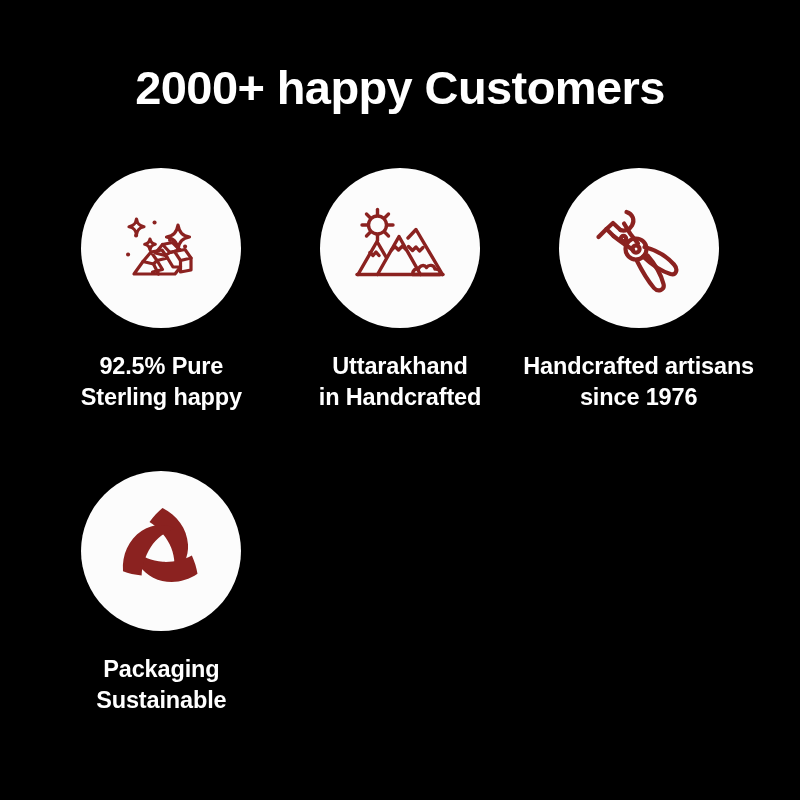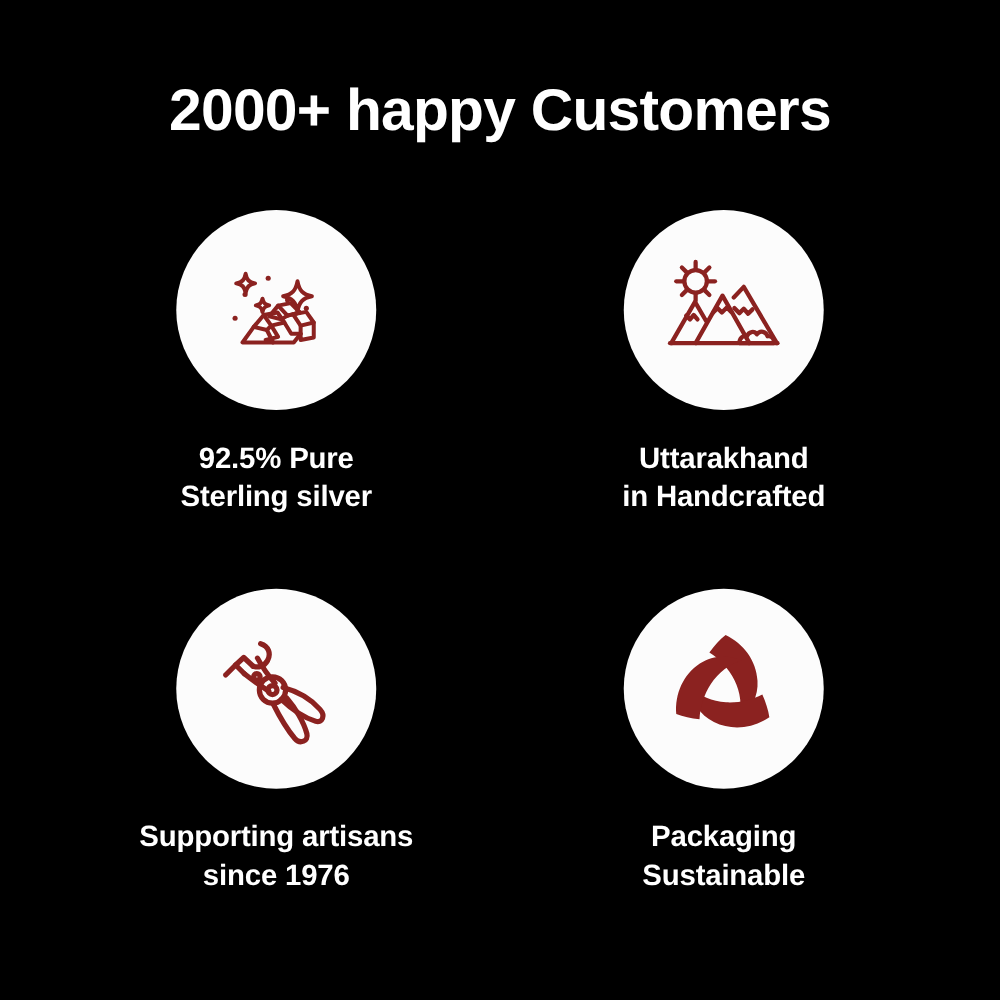--- a/index.html
+++ b/index.html
@@ -37,21 +37,21 @@
     white-space: nowrap;
   }
 
   
   .feature-grid {
     position: absolute;
     top: 168px;
     left: 42px;
     width: 716px;
     display: grid;
-    grid-template-columns: 1fr 1fr;
+    grid-template-columns: 1fr 1fr 1fr;
     grid-template-rows: auto auto;
     row-gap: 58px;
     column-gap: 0px;
   }
 
   .feature-cell {
     display: flex;
     flex-direction: column;
     align-items: center;
   }
@@ -124,21 +124,21 @@
 
             <path d="M34 65.5 L25 78 L66 78 L71.5 71"></path>
             <path d="M44.5 68 L49.5 78"></path>
             <path d="M58.5 62 L64 71 L71.5 71"></path>
             <path d="M48 64.5 L53.5 73.5 L43.5 76"></path>
           </g>
         </svg>
       </div>
       <div class="feature-label">
         <span class="line">92.5% Pure</span>
-        <span class="line">Sterling silver</span>
+        <span class="line">Sterling happy</span>
       </div>
     </div>
 
     <div class="feature-cell">
       <div class="badge-circle">
         <svg width="108" height="108" viewBox="0 0 108 108">
           <g fill="none" stroke="#8B2220" stroke-width="3.4" stroke-linecap="round" stroke-linejoin="round">
 
             <circle cx="31.5" cy="31" r="9"></circle>
             <path d="M31.5 15.5 v5.2"></path>
@@ -193,21 +193,21 @@
 
             <circle cx="37.5" cy="43.5" r="2.6"></circle>
 
             <path d="M58.5 52 C70 55 80.5 61 88 69.5 C92.5 74.5 90 80.5 84.5 79 C76 76.5 66 70 57 61.5"></path>
 
             <path d="M50.5 65 C56 76 62 86 68 93 C72 97.5 79 95 77.5 89 C75 79.5 68 68 61.5 60.5"></path>
           </g>
         </svg>
       </div>
       <div class="feature-label">
-        <span class="line">Supporting artisans</span>
+        <span class="line">Handcrafted artisans</span>
         <span class="line">since 1976</span>
       </div>
     </div>
 
     <div class="feature-cell">
       <div class="badge-circle">
         <svg width="108" height="108" viewBox="0 0 108 108">
           <g fill="#8B2220" stroke="none">
             <g transform="translate(54,54)">
 

